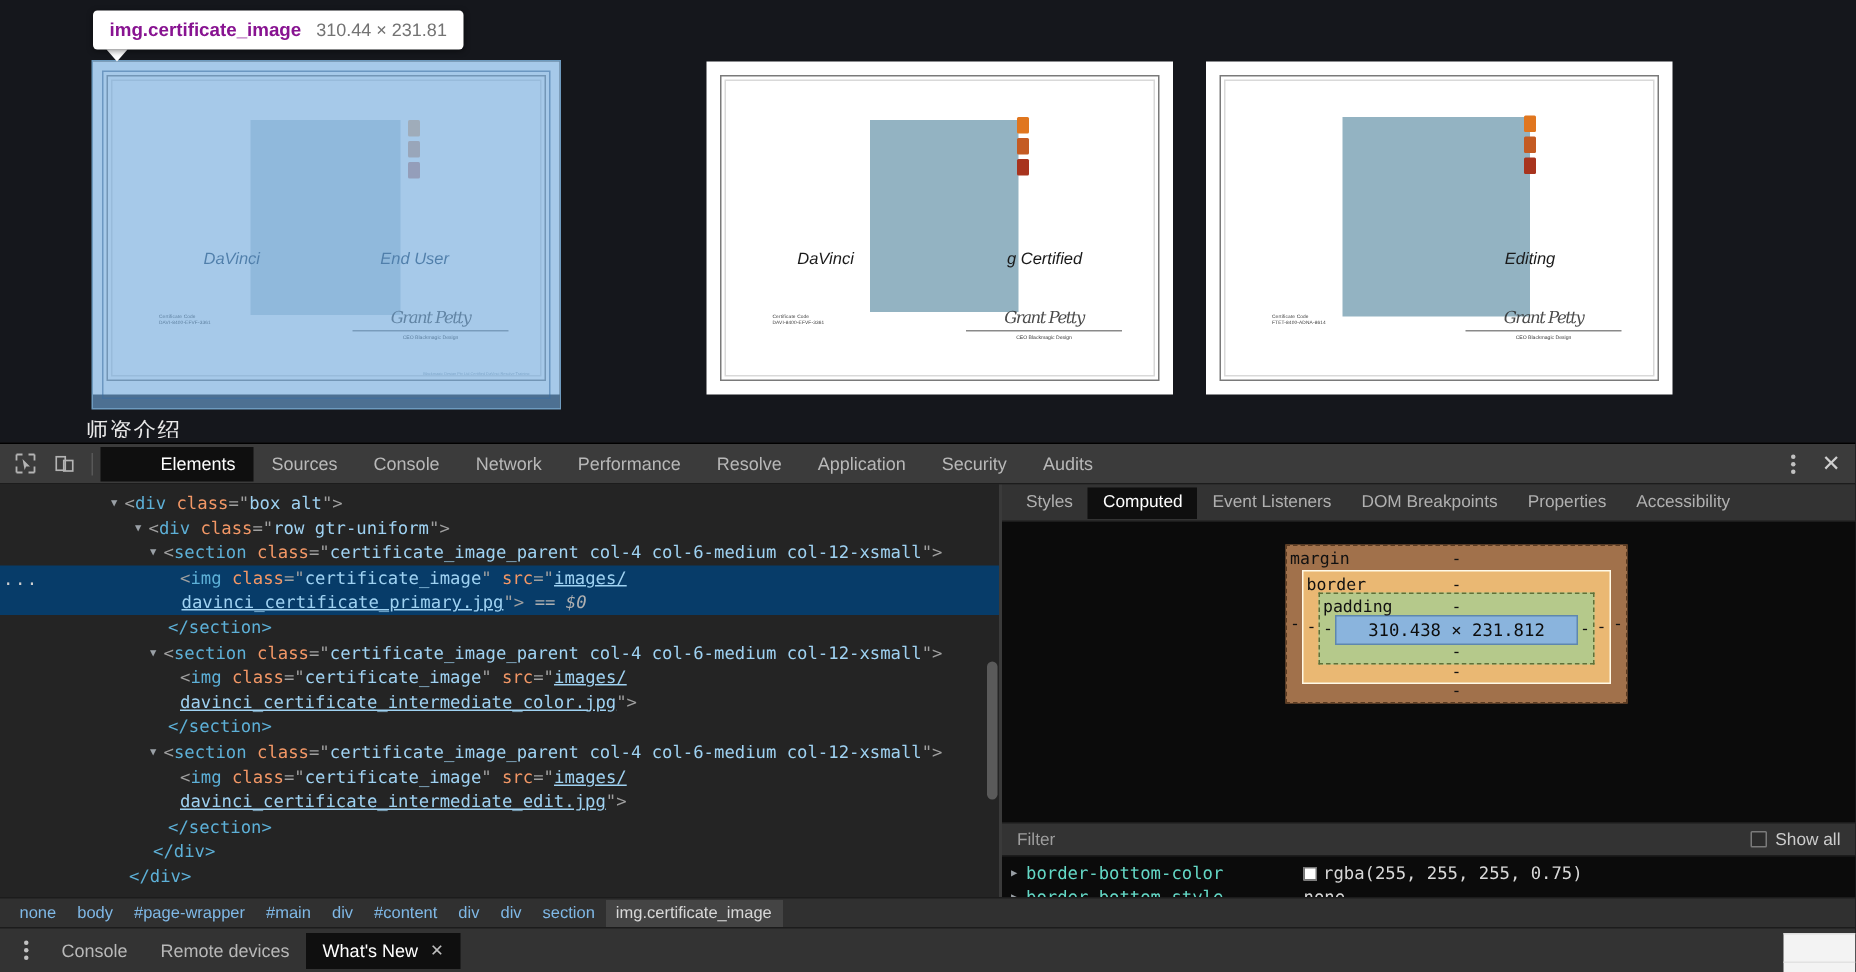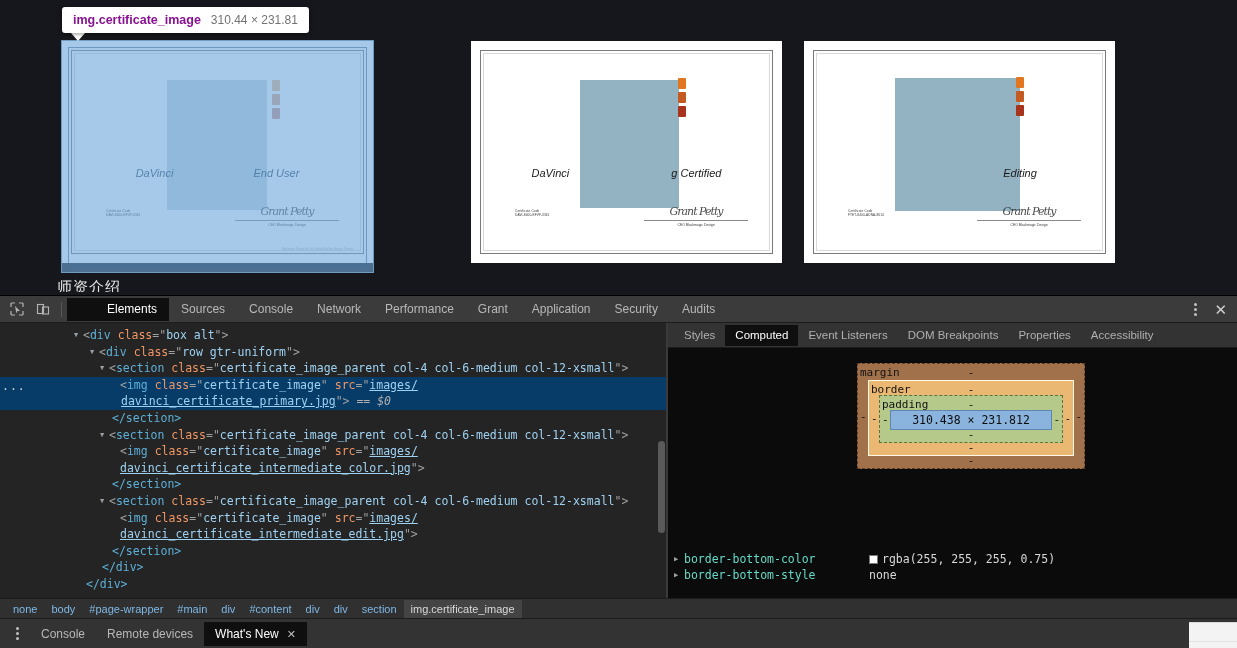--- a/index.html
+++ b/index.html
@@ -376,21 +376,21 @@
             <rect x="6.5" y="5" width="6" height="7" stroke="#b4b4b4" fill="none" stroke-width="1.1"></rect>
           </svg>
       </div>
       <div class="dt-sep"></div>
       <div class="dt-tabs">
         <div class="dt-tab active">Elements</div>
         <div class="dt-tab">Sources</div>
         <div class="dt-tab">Console</div>
         <div class="dt-tab">Network</div>
         <div class="dt-tab">Performance</div>
-        <div class="dt-tab">Grant</div>
+        <div class="dt-tab">Resolve</div>
         <div class="dt-tab">Application</div>
         <div class="dt-tab">Security</div>
         <div class="dt-tab">Audits</div>
       </div>
       <div class="dt-toolbar-right">
         <div class="dt-icon-btn">
           <span class="kebab">
               <i></i>
               <i></i>
               <i></i>
@@ -500,20 +500,27 @@
                   <span class="bm-dash-r">-</span>
                   <span class="bm-dash-b">-</span>
 
                   <div class="bm-content">310.438 × 231.812</div>
                 </div>
               </div>
             </div>
           </div>
         </div>
 
+        <div class="filter-bar">
+          <input class="filter-input" placeholder="Filter" style="">
+          <label class="showall">
+            <span class="cbox"></span>
+            <span>Show all</span>
+          </label>
+        </div>
 
         <div class="computed-list">
           <div class="cp-row">
             <span class="cp-arrow">▶</span>
             <span class="cp-name">border-bottom-color</span>
             <span class="cp-val">
               <i class="swatch" style="background:#ffffff"></i>
               <span>rgba(255, 255, 255, 0.75)</span>
             </span>
           </div>

